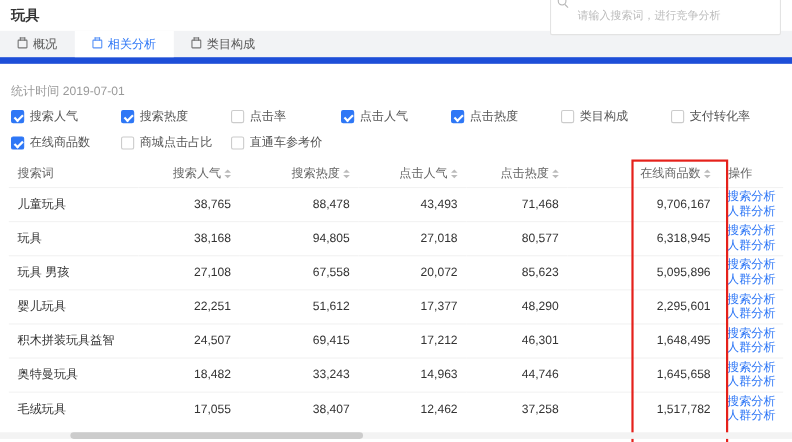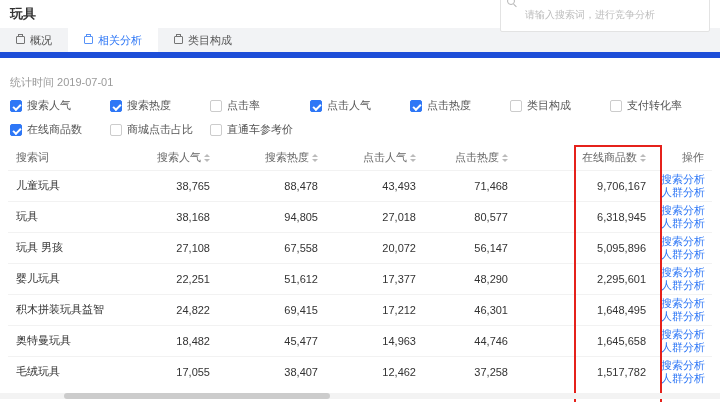--- a/index.html
+++ b/index.html
@@ -39,21 +39,21 @@
   .metrics{padding:4px 10px 6px;display:grid;grid-template-columns:repeat(7,1fr);row-gap:9px}
   .metric{display:flex;align-items:center;gap:5px;color:#555;cursor:pointer}
   .cb{width:12px;height:12px;border-radius:2px;border:1px solid #ccc;background:#fff;position:relative;flex:0 0 auto}
   .metric.checked .cb{background:#2e77f6;border-color:#2e77f6}
   .metric.checked .cb::after{content:"";position:absolute;left:2px;top:3px;width:6px;height:3px;border-left:2px solid #fff;border-bottom:2px solid #fff;transform:rotate(-45deg)}
   
   .table-wrap{position:relative;margin:2px 8px 0}
   table{width:704px;border-collapse:collapse;table-layout:fixed}
   th{font-weight:normal;color:#666;height:25px;text-align:right;padding:0 8px;white-space:nowrap;font-size:11px}
   th.kw{text-align:left}
-  th.ops{text-align:right}
+  th.ops{text-align:left}
   td{height:31px;text-align:right;padding:0 8px;border-top:1px solid #f2f2f2;color:#333;white-space:nowrap;overflow:hidden}
   td.kw{text-align:left}
   td.ops{text-align:center;padding:2px 2px}
   .action-link{display:block;color:#2e77f6;font-size:11px;line-height:13px;cursor:pointer;text-decoration:none}
   .sort{display:inline-block;margin-left:3px;vertical-align:-1px}
   .sort i{display:block;width:0;height:0;border-left:3px solid transparent;border-right:3px solid transparent}
   .sort .up{border-bottom:3px solid #bbb;margin-bottom:2px}
   .sort .down{border-top:3px solid #bbb}
   .red-box{position:absolute;pointer-events:none;border:2px solid #e5211b;left:566px;top:0;width:88px;height:274px}
   
@@ -178,55 +178,55 @@
     <td class="ops">
       <a class="action-link">搜索分析</a>
       <a class="action-link">人群分析</a>
     </td>
   </tr>
         <tr>
     <td class="kw">玩具 男孩</td>
     <td>27,108</td>
     <td>67,558</td>
     <td>20,072</td>
-    <td>56,147</td>
+    <td>85,623</td>
     <td>5,095,896</td>
     <td class="ops">
       <a class="action-link">搜索分析</a>
       <a class="action-link">人群分析</a>
     </td>
   </tr>
         <tr>
     <td class="kw">婴儿玩具</td>
     <td>22,251</td>
     <td>51,612</td>
     <td>17,377</td>
     <td>48,290</td>
     <td>2,295,601</td>
     <td class="ops">
       <a class="action-link">搜索分析</a>
       <a class="action-link">人群分析</a>
     </td>
   </tr>
         <tr>
     <td class="kw">积木拼装玩具益智</td>
-    <td>24,822</td>
+    <td>24,507</td>
     <td>69,415</td>
     <td>17,212</td>
     <td>46,301</td>
     <td>1,648,495</td>
     <td class="ops">
       <a class="action-link">搜索分析</a>
       <a class="action-link">人群分析</a>
     </td>
   </tr>
         <tr>
     <td class="kw">奥特曼玩具</td>
     <td>18,482</td>
-    <td>45,477</td>
+    <td>33,243</td>
     <td>14,963</td>
     <td>44,746</td>
     <td>1,645,658</td>
     <td class="ops">
       <a class="action-link">搜索分析</a>
       <a class="action-link">人群分析</a>
     </td>
   </tr>
         <tr>
     <td class="kw">毛绒玩具</td>

